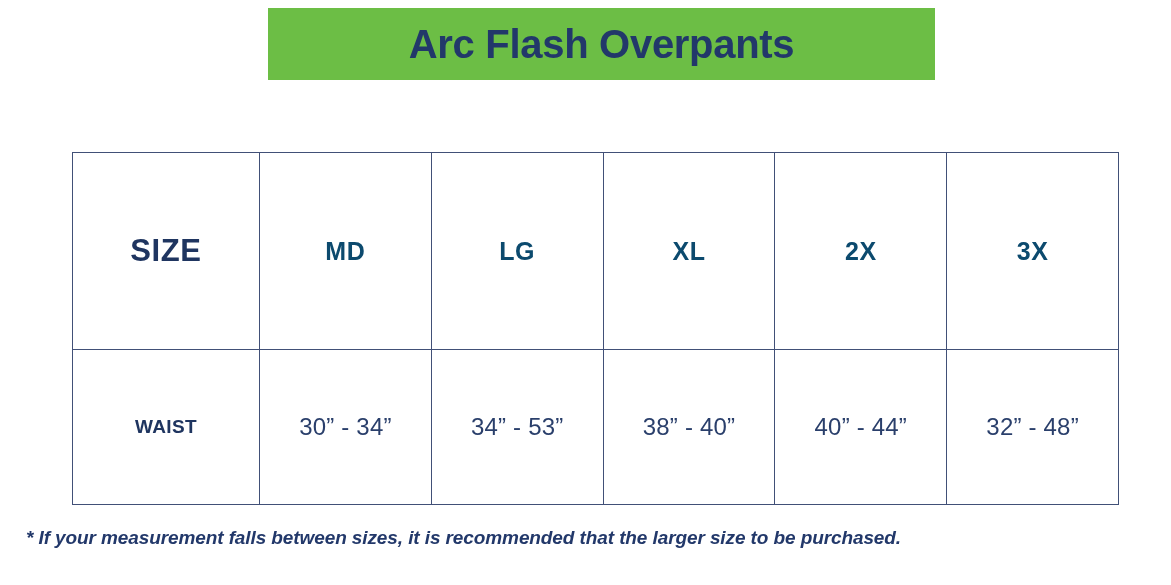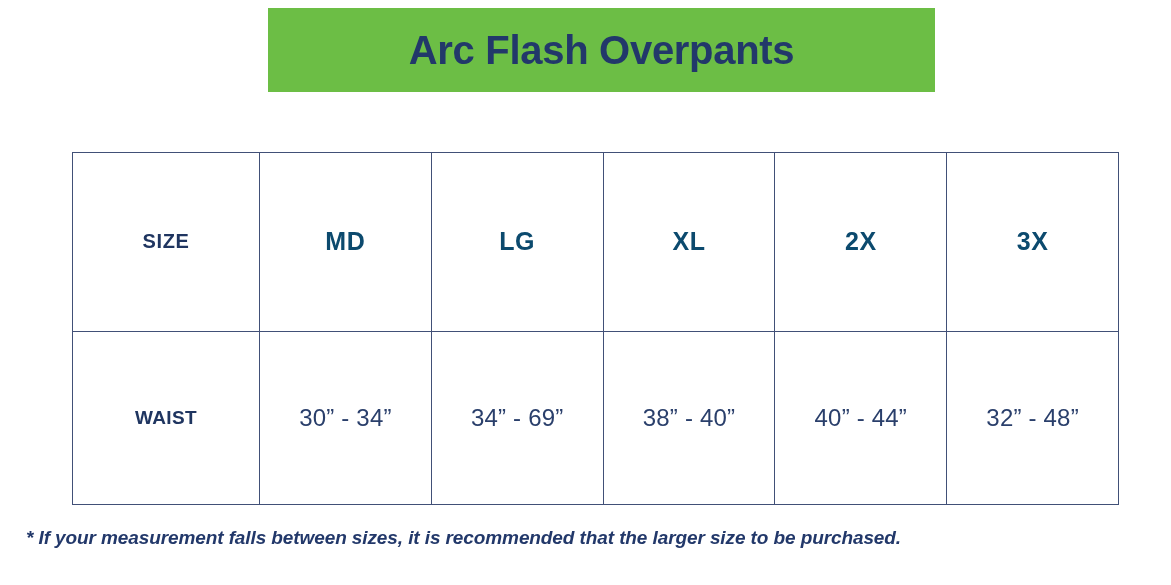--- a/index.html
+++ b/index.html
@@ -14,21 +14,21 @@
     overflow: hidden;
     position: relative;
   }
 
   
   .banner {
     position: absolute;
     left: 268px;
     top: 8px;
     width: 667px;
-    height: 84px;
+    height: 72px;
     background: #6CBE45;
     display: flex;
     align-items: center;
     justify-content: center;
     box-sizing: border-box;
   }
   .banner-title {
     color: #22386A;
     font-size: 40px;
     font-weight: 700;
@@ -56,21 +56,21 @@
     text-align: center;
     vertical-align: middle;
     padding: 0;
   }
   
   table.size-table col.label-col { width: 187px; }
   table.size-table col.data-col  { width: 171.8px; }
 
   .hdr-label {
     color: #1F3560;
-    font-size: 20px;
+    font-size: 31px;
     font-weight: 700;
     letter-spacing: 0.6px;
   }
   .hdr-size {
     color: #0c4a6e;
     font-size: 25px;
     font-weight: 700;
     letter-spacing: 0.6px;
   }
   .row-label {
@@ -142,21 +142,21 @@
       </tr>
 
       <tr>
         <td>
           <span class="row-label">WAIST</span>
         </td>
         <td>
           <span class="cell-value">30” - 34”</span>
         </td>
         <td>
-          <span class="cell-value">34” - 69”</span>
+          <span class="cell-value">34” - 53”</span>
         </td>
         <td>
           <span class="cell-value">38” - 40”</span>
         </td>
         <td>
           <span class="cell-value">40” - 44”</span>
         </td>
         <td>
           <span class="cell-value">32” - 48”</span>
         </td>

